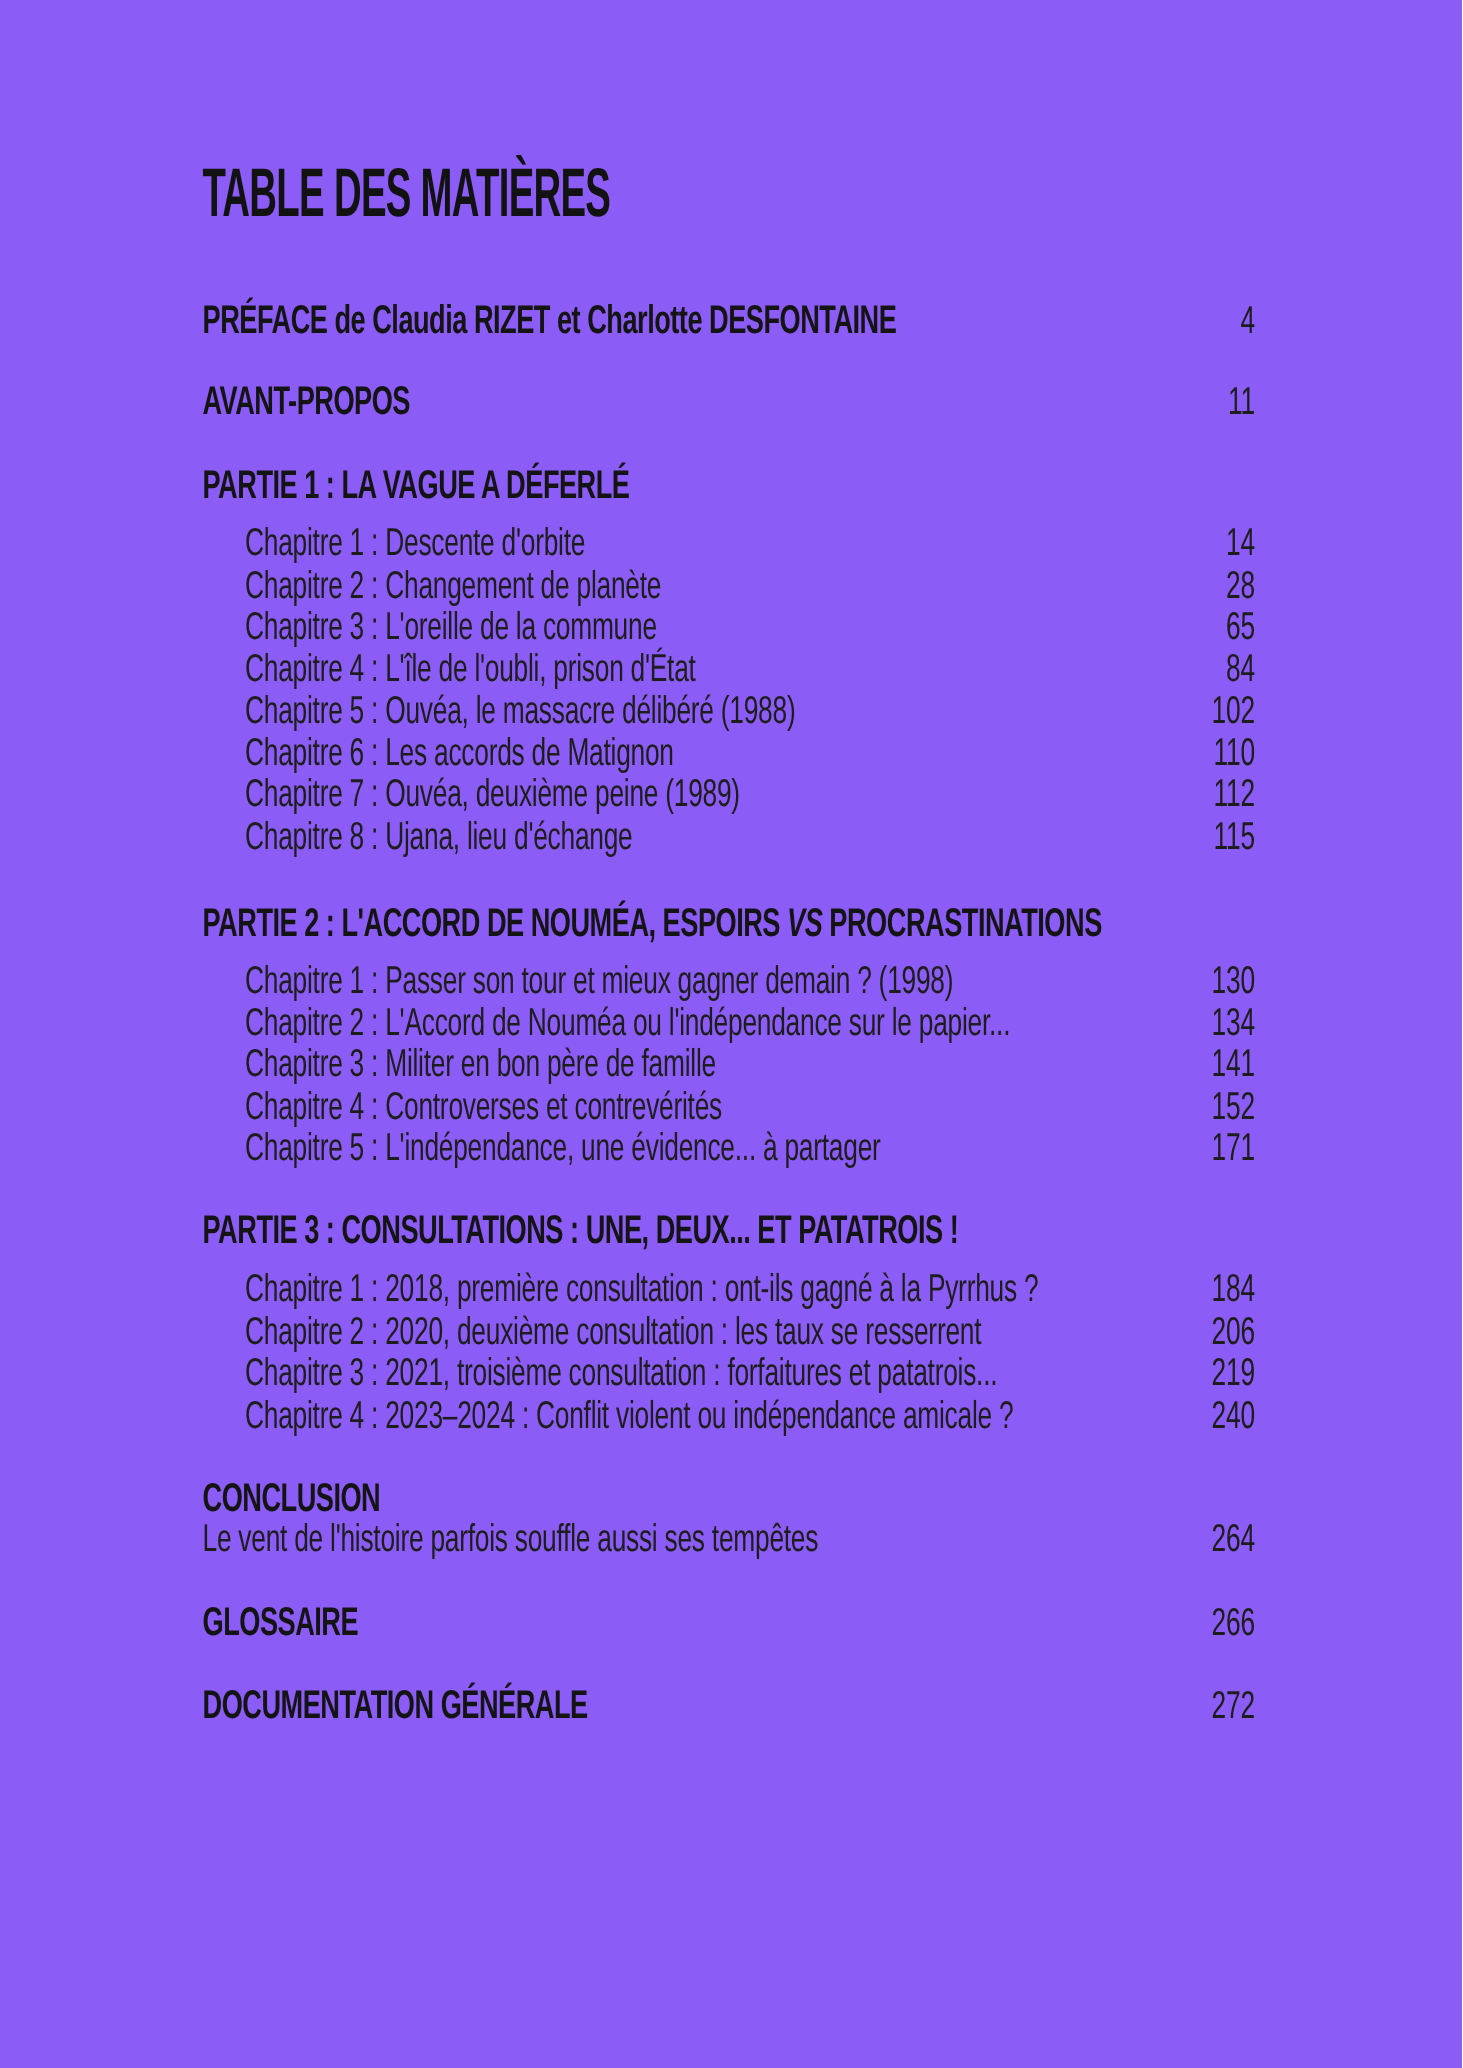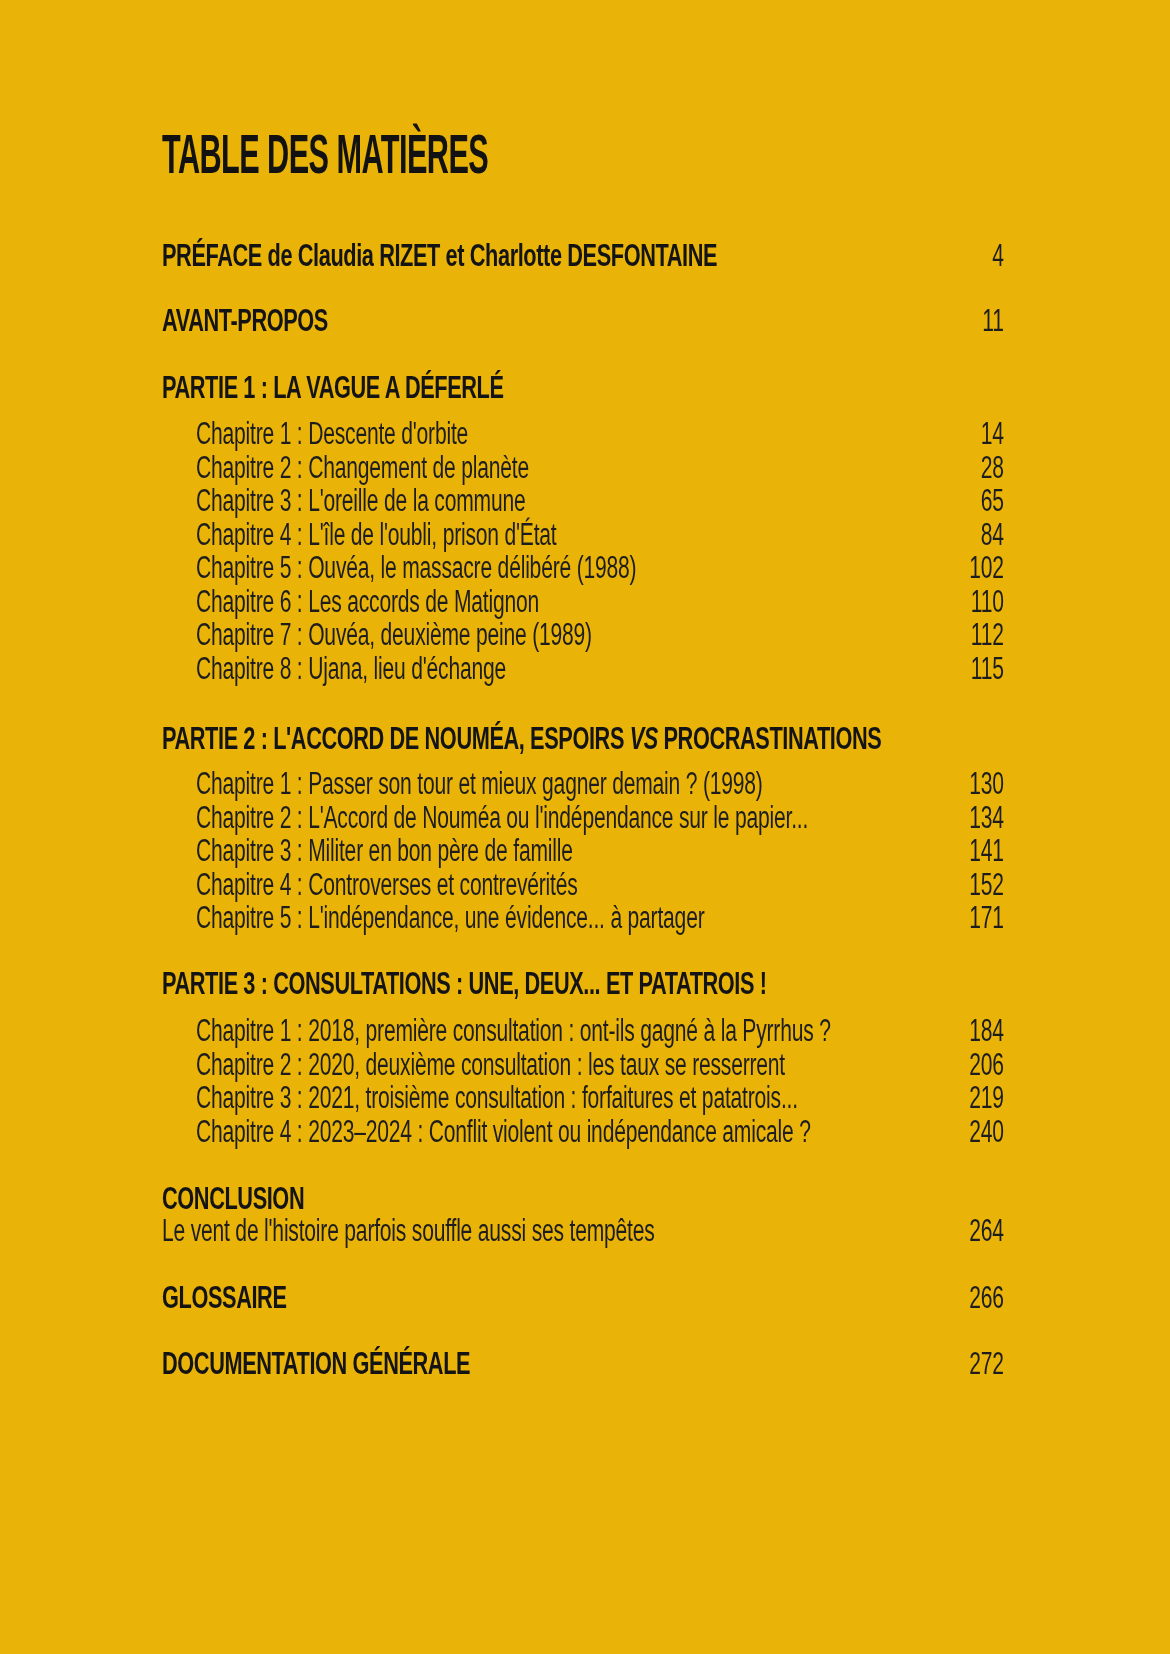--- a/index.html
+++ b/index.html
@@ -5,21 +5,21 @@
 <style>
   html, body {
     margin: 0;
     padding: 0;
     background: #ffffff;
   }
   .page {
     position: relative;
     width: 1170px;
     height: 1654px;
-    background: #eab308;
+    background: #8b5cf6;
     overflow: hidden;
     font-family: "Liberation Sans", "DejaVu Sans", sans-serif;
     color: #1a1a1a;
   }
   
   .content {
     position: absolute;
     left: 162px;
     top: 0;
     width: 1238px;

